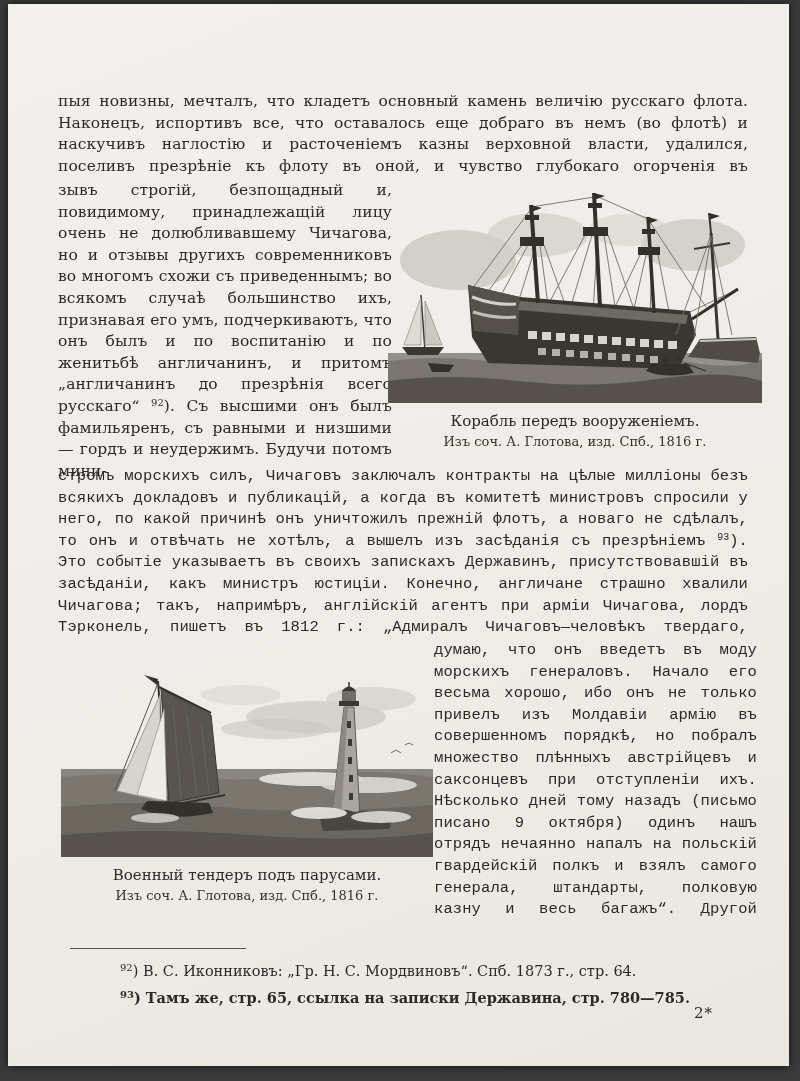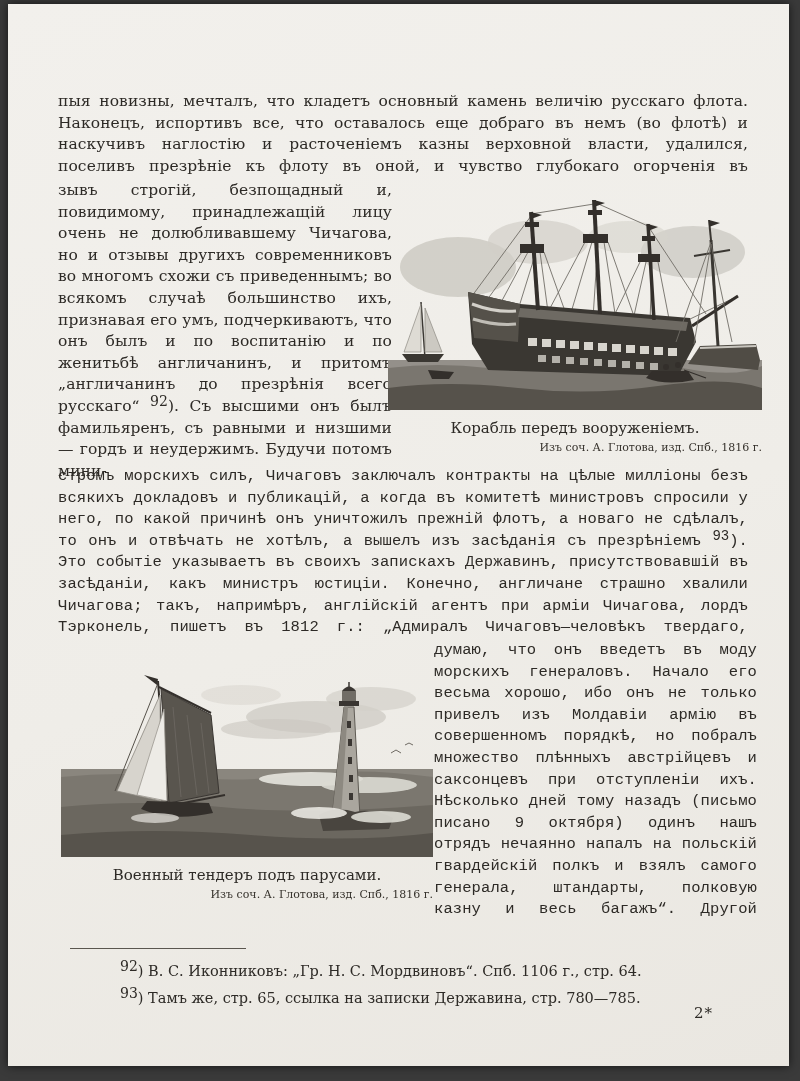--- a/index.html
+++ b/index.html
@@ -18,32 +18,32 @@
   .pageno{
     left:0;top:46px;width:100%;text-align:center;
     font-size:16.5px;letter-spacing:1px;
   }
   .bodytext{
     font-size:15.5px;line-height:21.6px;letter-spacing:.1px;
     text-align:justify;text-align-last:justify;
   }
   .p1{left:50px;top:87px;width:690px;height:90px;overflow:hidden;}
   .colL{left:50px;top:176px;width:334px;height:302px;overflow:hidden;}
-  .figR{left:380px;top:188px;width:374px;}
+  .figR{left:380px;top:181px;width:374px;}
   .p2{left:50px;top:462px;width:690px;height:176px;overflow:hidden;font-family:Liberation Mono, monospace;}
   .figL{left:44px;top:644px;width:372px;}
   .colR{left:426px;top:636px;width:323px;height:288px;overflow:hidden;font-family:Liberation Mono, monospace;}
   .p3{left:50px;top:902px;width:690px;height:48px;overflow:hidden;}
-  sup.fnref{font-size:14px;line-height:0;vertical-align:5px;letter-spacing:0;}
+  sup.fnref{font-size:10px;line-height:0;vertical-align:5px;letter-spacing:0;}
   .caption1{font-size:15px;text-align:center;margin-top:9px;}
-  .caption2{font-size:11px;text-align:right;margin-top:4px;color:#35312b;}
+  .caption2{font-size:13px;text-align:center;margin-top:4px;color:#35312b;}
   .fnrule{left:62px;top:944px;width:176px;height:0;border-top:1.3px solid #5a564f;}
   .fn{left:50px;width:660px;font-size:14.5px;line-height:22px;}
   .fn1{top:956px;}
-  .fn2{top:983px;}
+  .fn2{top:983px;font-weight:bold;}
   .fn .indent{display:inline-block;width:62px;}
   .sig{left:686px;top:1000px;font-size:15px;letter-spacing:1px;}
   svg{display:block;}
 </style>
 </head>
 <body>
 
 <div class="page">
 
 
@@ -209,21 +209,21 @@
   </figure>
 
   <div class="abs bodytext colR">
     <span>думаю, что онъ введетъ въ моду морскихъ генераловъ. Начало его весьма хорошо, ибо онъ не только привелъ изъ Молдавіи армію въ совершенномъ порядкѣ, но побралъ множество плѣнныхъ австрійцевъ и саксонцевъ при отступленіи ихъ. Нѣсколько дней тому назадъ (письмо писано 9 октября) одинъ нашъ отрядъ нечаянно напалъ на польскій гвардейскій полкъ и взялъ самого генерала, штандарты, полковую казну и весь багажъ“. Другой</span>
   </div>
 
 
   <div class="abs fnrule"></div>
 
   <div class="abs fn fn1">
-    <span class="indent"></span><sup class="fnref">92</sup><span>) В. С. Иконниковъ: „Гр. Н. С. Мордвиновъ“. Спб. 1106 г., стр. 64.</span>
+    <span class="indent"></span><sup class="fnref">92</sup><span>) В. С. Иконниковъ: „Гр. Н. С. Мордвиновъ“. Спб. 1873 г., стр. 64.</span>
   </div>
   <div class="abs fn fn2">
     <span class="indent"></span><sup class="fnref">93</sup><span>) Тамъ же, стр. 65, ссылка на записки Державина, стр. 780—785.</span>
   </div>
 
   <div class="abs sig">2*</div>
 
 </div>
 
 </body></html>

